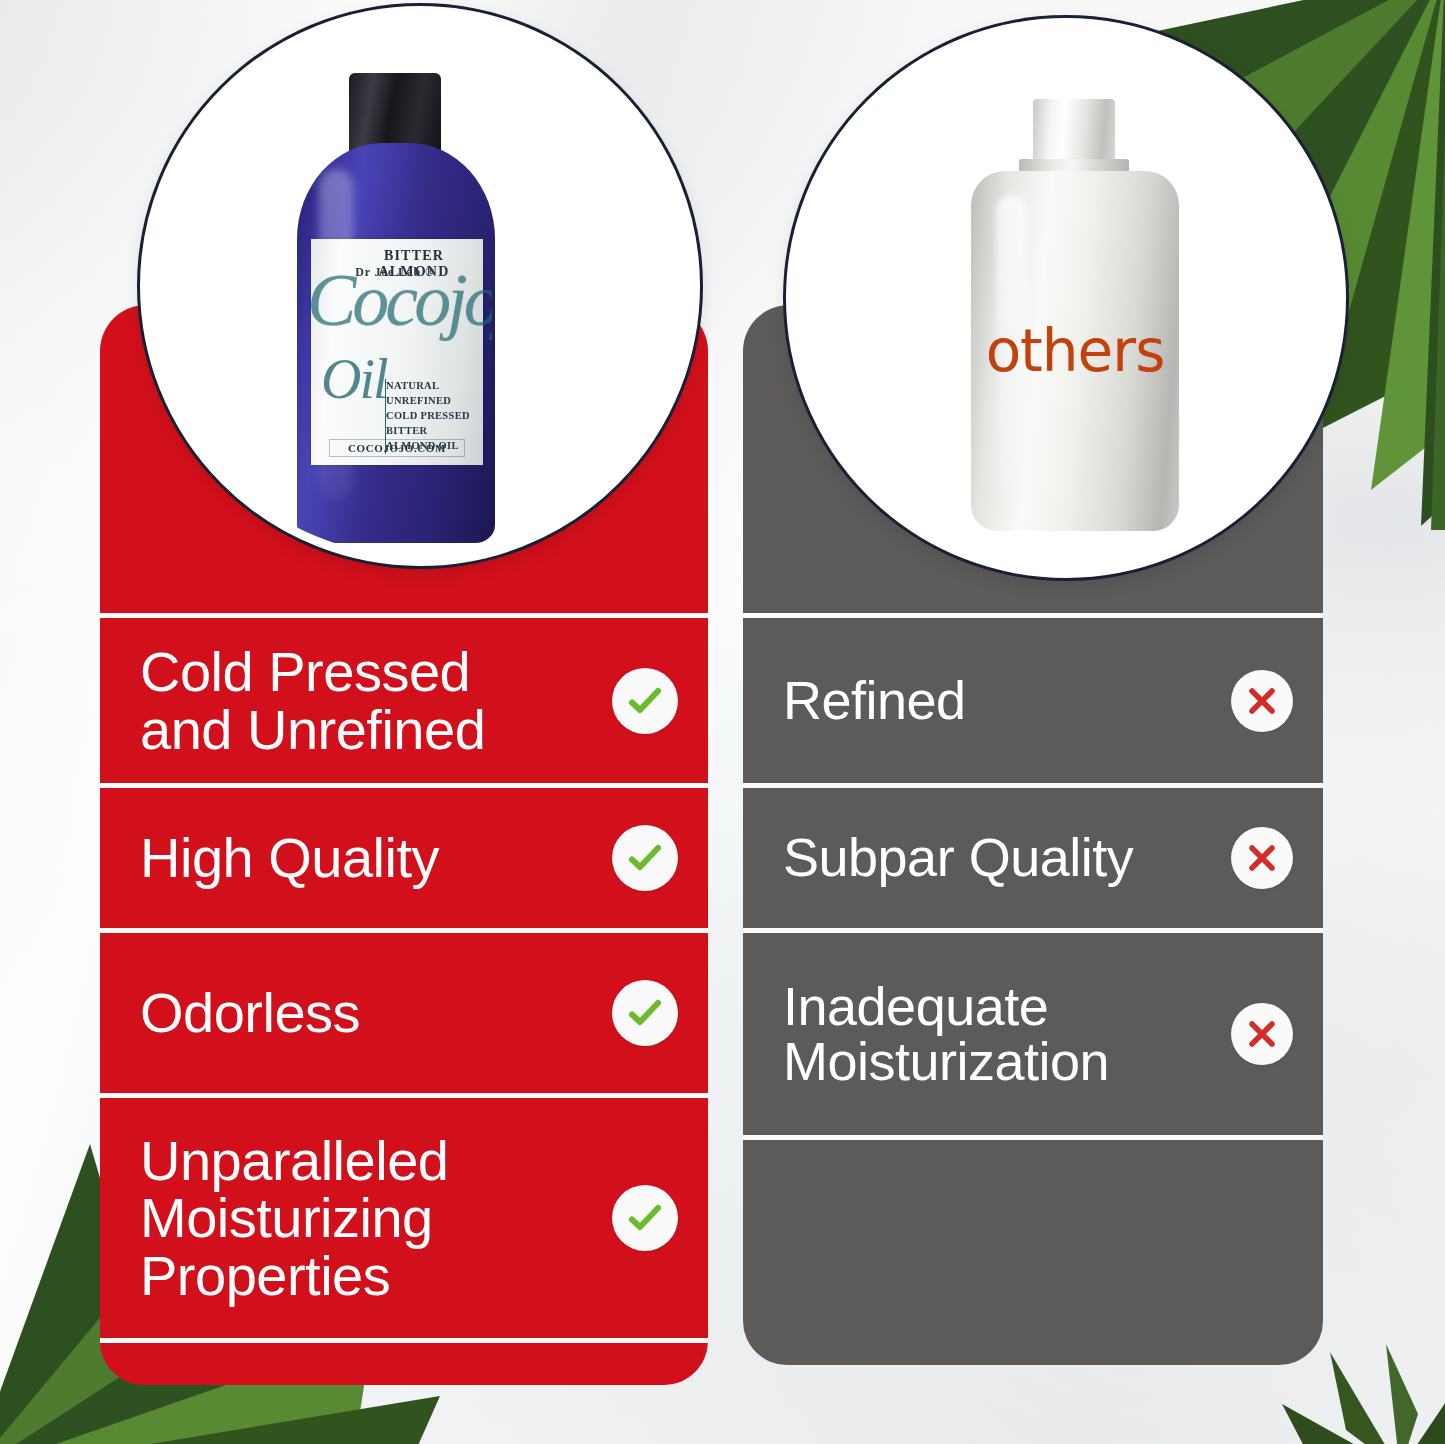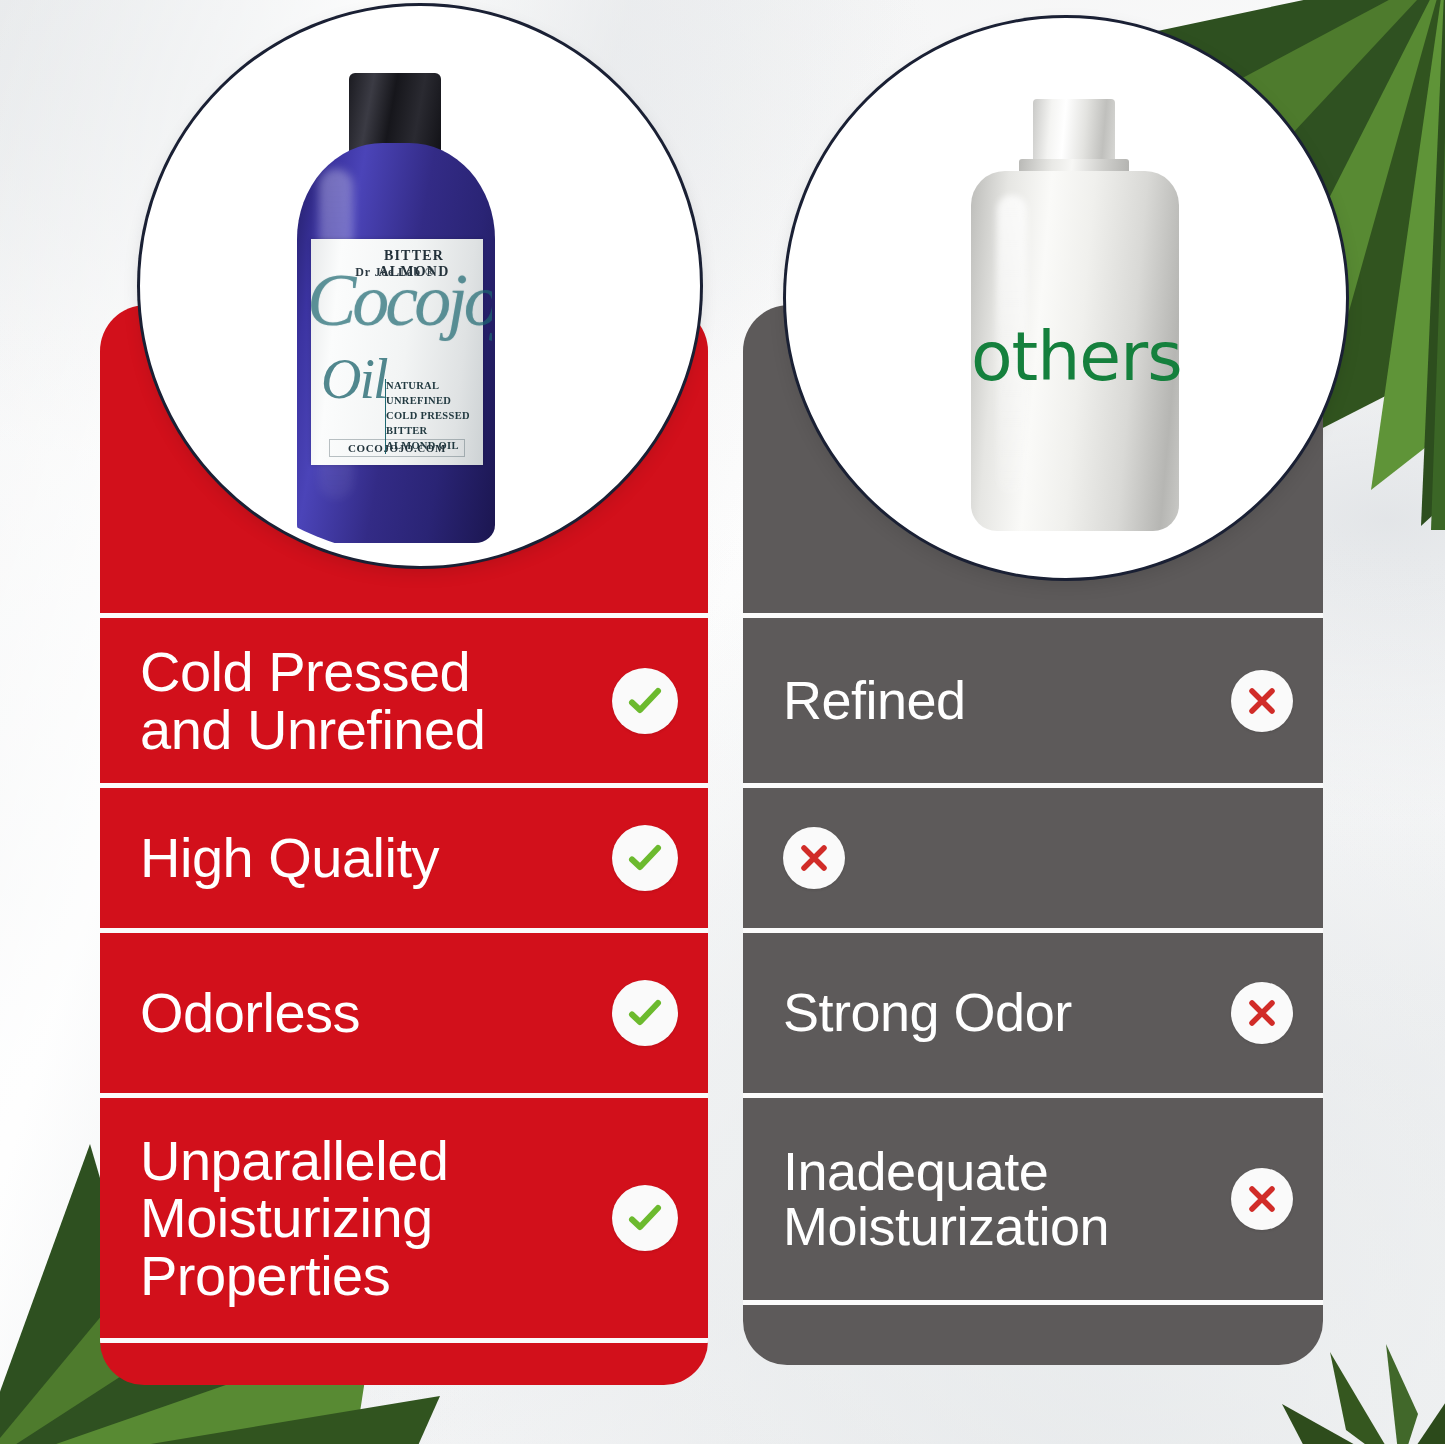--- a/index.html
+++ b/index.html
@@ -182,21 +182,21 @@
     border-radius: 34px 34px 26px 26px;
   }
   .wb-gloss {
     position: absolute; left: 26px; top: 96px; width: 30px; height: 300px;
     background: linear-gradient(180deg, rgba(255,255,255,0.75), rgba(255,255,255,0.12));
     border-radius: 30px; filter: blur(3px);
   }
   .wb-text {
     position: absolute; left: 0; right: 0; top: 218px; text-align: center;
     font-family: "DejaVu Sans", sans-serif;
-    font-size: 68px; color: #15803d; letter-spacing: -1px;
+    font-size: 58px; color: #c2410c; letter-spacing: -1px;
   }
 </style>
 </head>
 <body>
 
 <div id="bg-base"></div>
 <div id="bg-sheen"></div>
 
 <svg class="leaf-layer" viewBox="0 0 1445 1444" preserveAspectRatio="none" aria-hidden="true">
   <g transform="translate(1445,-30)">
@@ -289,35 +289,28 @@
     <div class="row" style="height:170px">
       <div class="row-label">Refined</div>
       <div class="badge">
         <svg width="36" height="36" viewBox="0 0 36 36">
           <path d="M8 8 L28 28 M28 8 L8 28" fill="none" stroke="#d12c28" stroke-width="5.5" stroke-linecap="round"></path>
         </svg>
       </div>
     </div>
 
     <div class="row" style="height:145px">
+      <div class="row-label">Subpar Quality</div>
       <div class="badge">
         <svg width="36" height="36" viewBox="0 0 36 36">
           <path d="M8 8 L28 28 M28 8 L8 28" fill="none" stroke="#d12c28" stroke-width="5.5" stroke-linecap="round"></path>
         </svg>
       </div>
     </div>
 
-    <div class="row" style="height:165px">
-      <div class="row-label">Strong Odor</div>
-      <div class="badge">
-        <svg width="36" height="36" viewBox="0 0 36 36">
-          <path d="M8 8 L28 28 M28 8 L8 28" fill="none" stroke="#d12c28" stroke-width="5.5" stroke-linecap="round"></path>
-        </svg>
-      </div>
-    </div>
 
     <div class="row" style="height:207px">
       <div class="row-label">Inadequate
 Moisturization</div>
       <div class="badge">
         <svg width="36" height="36" viewBox="0 0 36 36">
           <path d="M8 8 L28 28 M28 8 L8 28" fill="none" stroke="#d12c28" stroke-width="5.5" stroke-linecap="round"></path>
         </svg>
       </div>
     </div>

